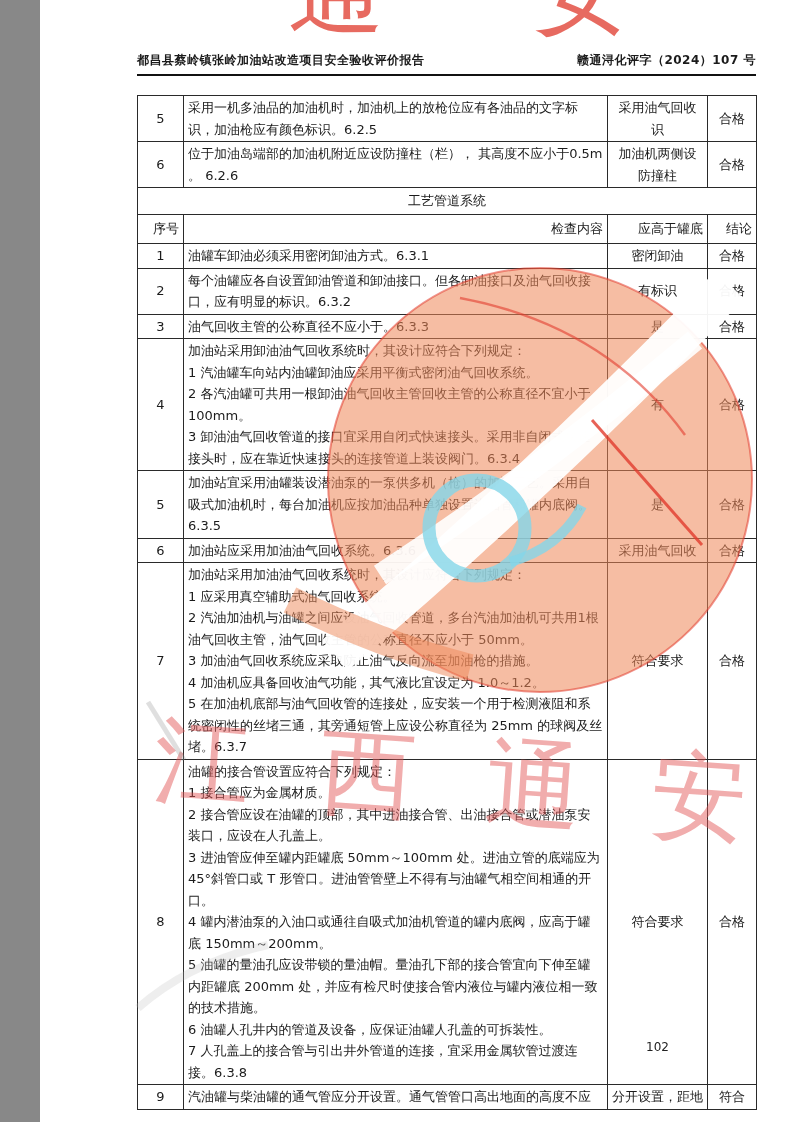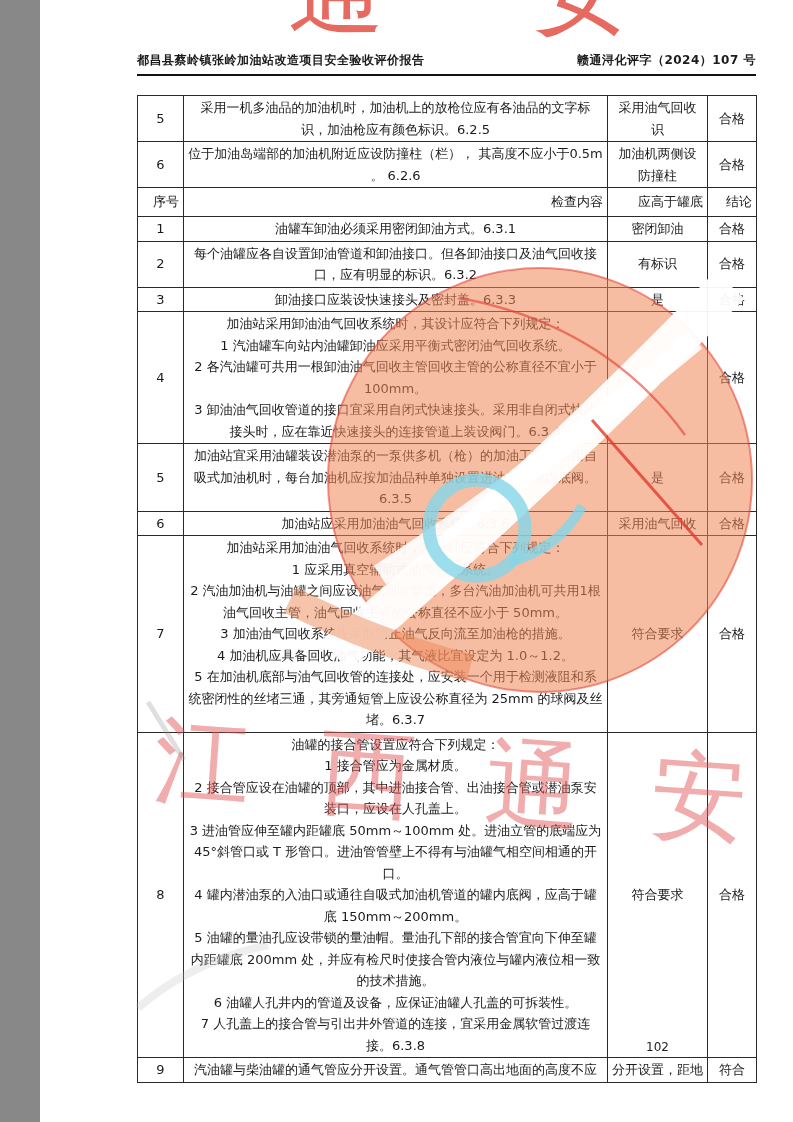--- a/index.html
+++ b/index.html
@@ -25,21 +25,21 @@
     border-collapse:collapse;table-layout:fixed;
   }
   #checklist td{
     border:1px solid #2a2a2a;
     font-size:13px;line-height:21.5px;
     padding:1px 4px;
     vertical-align:middle;
     overflow:hidden;
   }
   td.num, td.rec, td.con{text-align:center;}
-  td.cnt{text-align:center;white-space:pre-line;padding-left:5px;padding-right:3px;}
+  td.cnt{text-align:left;white-space:pre-line;padding-left:5px;padding-right:3px;}
   td.rec{white-space:pre-line;}
   tr.section-row td{text-align:center;font-size:13.5px;height:24px;}
   tr.colhead-row td{text-align:right;height:26px;}
   
   #watermark{position:absolute;left:0;top:0;width:793px;height:1122px;pointer-events:none;}
   
   #pg-footer{
     position:absolute;left:0;top:1040px;width:629px;
     text-align:right;font-size:12px;color:#222;
   }
@@ -71,20 +71,23 @@
         <td class="con">合格</td>
       </tr>
       <tr style="height:43px">
         <td class="num">6</td>
         <td class="cnt">位于加油岛端部的加油机附近应设防撞柱（栏）， 其高度不应小于0.5m 。  6.2.6</td>
         <td class="rec">加油机两侧设
 防撞柱</td>
         <td class="con">合格</td>
       </tr>
 
+      <tr class="section-row">
+        <td colspan="4">工艺管道系统</td>
+      </tr>
 
       <tr class="colhead-row">
         <td>序号</td>
         <td>检查内容</td>
         <td>应高于罐底</td>
         <td>结论</td>
       </tr>
 
       <tr style="height:21px">
         <td class="num">1</td>
@@ -93,21 +96,21 @@
         <td class="con">合格</td>
       </tr>
       <tr style="height:42px">
         <td class="num">2</td>
         <td class="cnt">每个油罐应各自设置卸油管道和卸油接口。但各卸油接口及油气回收接口，应有明显的标识。6.3.2</td>
         <td class="rec">有标识</td>
         <td class="con">合格</td>
       </tr>
       <tr style="height:22px">
         <td class="num">3</td>
-        <td class="cnt">卸油接口应装设快速接头及密封盖。6.3.3</td>
+        <td class="cnt">油气回收主管的公称直径不应小于。6.3.3</td>
         <td class="rec">是</td>
         <td class="con">合格</td>
       </tr>
       <tr style="height:130px">
         <td class="num">4</td>
         <td class="cnt">加油站采用卸油油气回收系统时，其设计应符合下列规定：
 1 汽油罐车向站内油罐卸油应采用平衡式密闭油气回收系统。
 2 各汽油罐可共用一根卸油油气回收主管回收主管的公称直径不宜小于 100mm。
 3 卸油油气回收管道的接口宜采用自闭式快速接头。采用非自闭式快速接头时，应在靠近快速接头的连接管道上装设阀门。6.3.4</td>
         <td class="rec">有</td>

